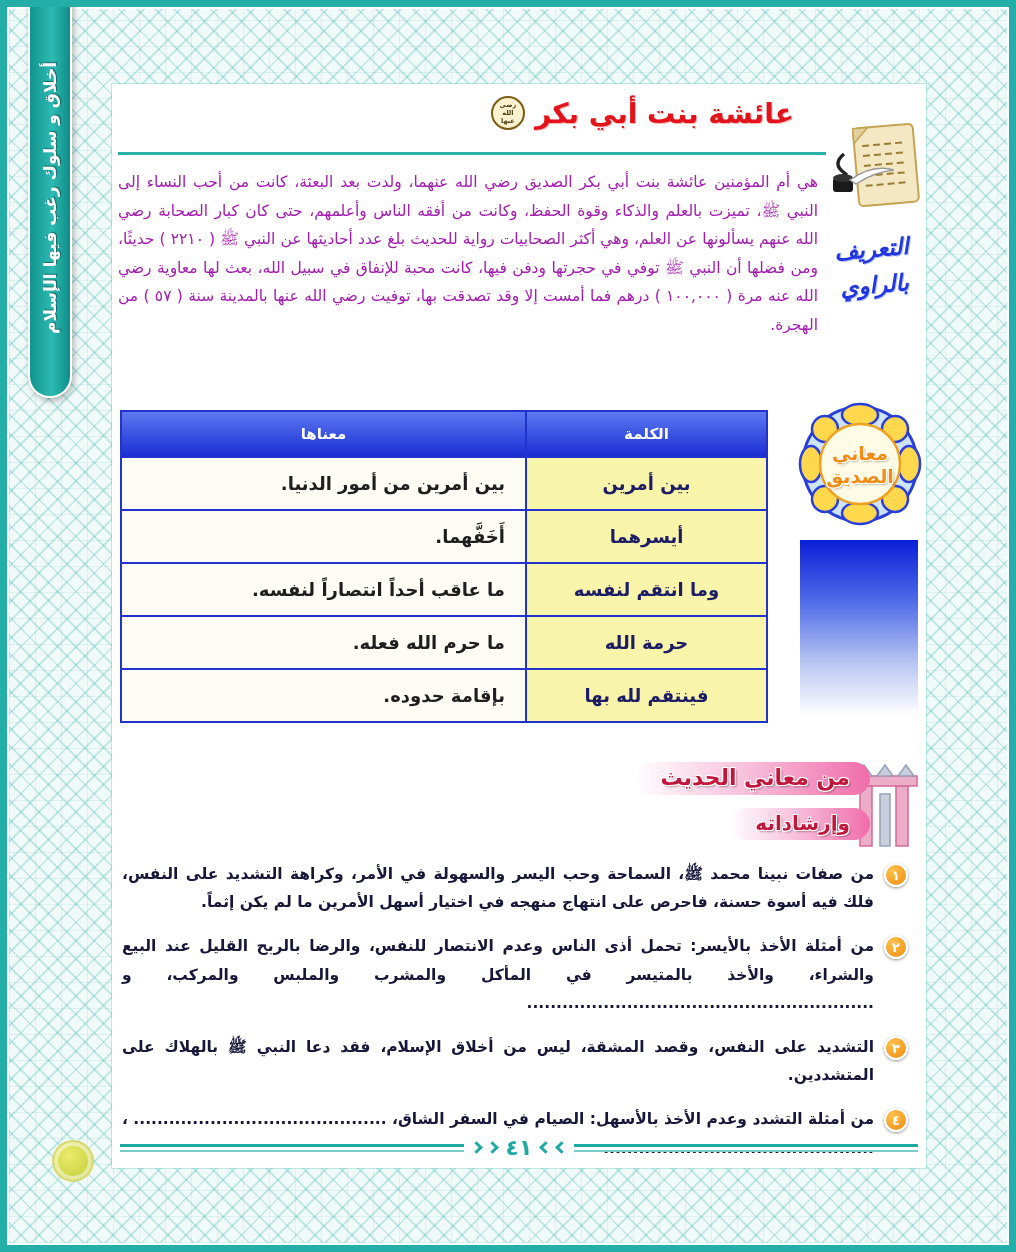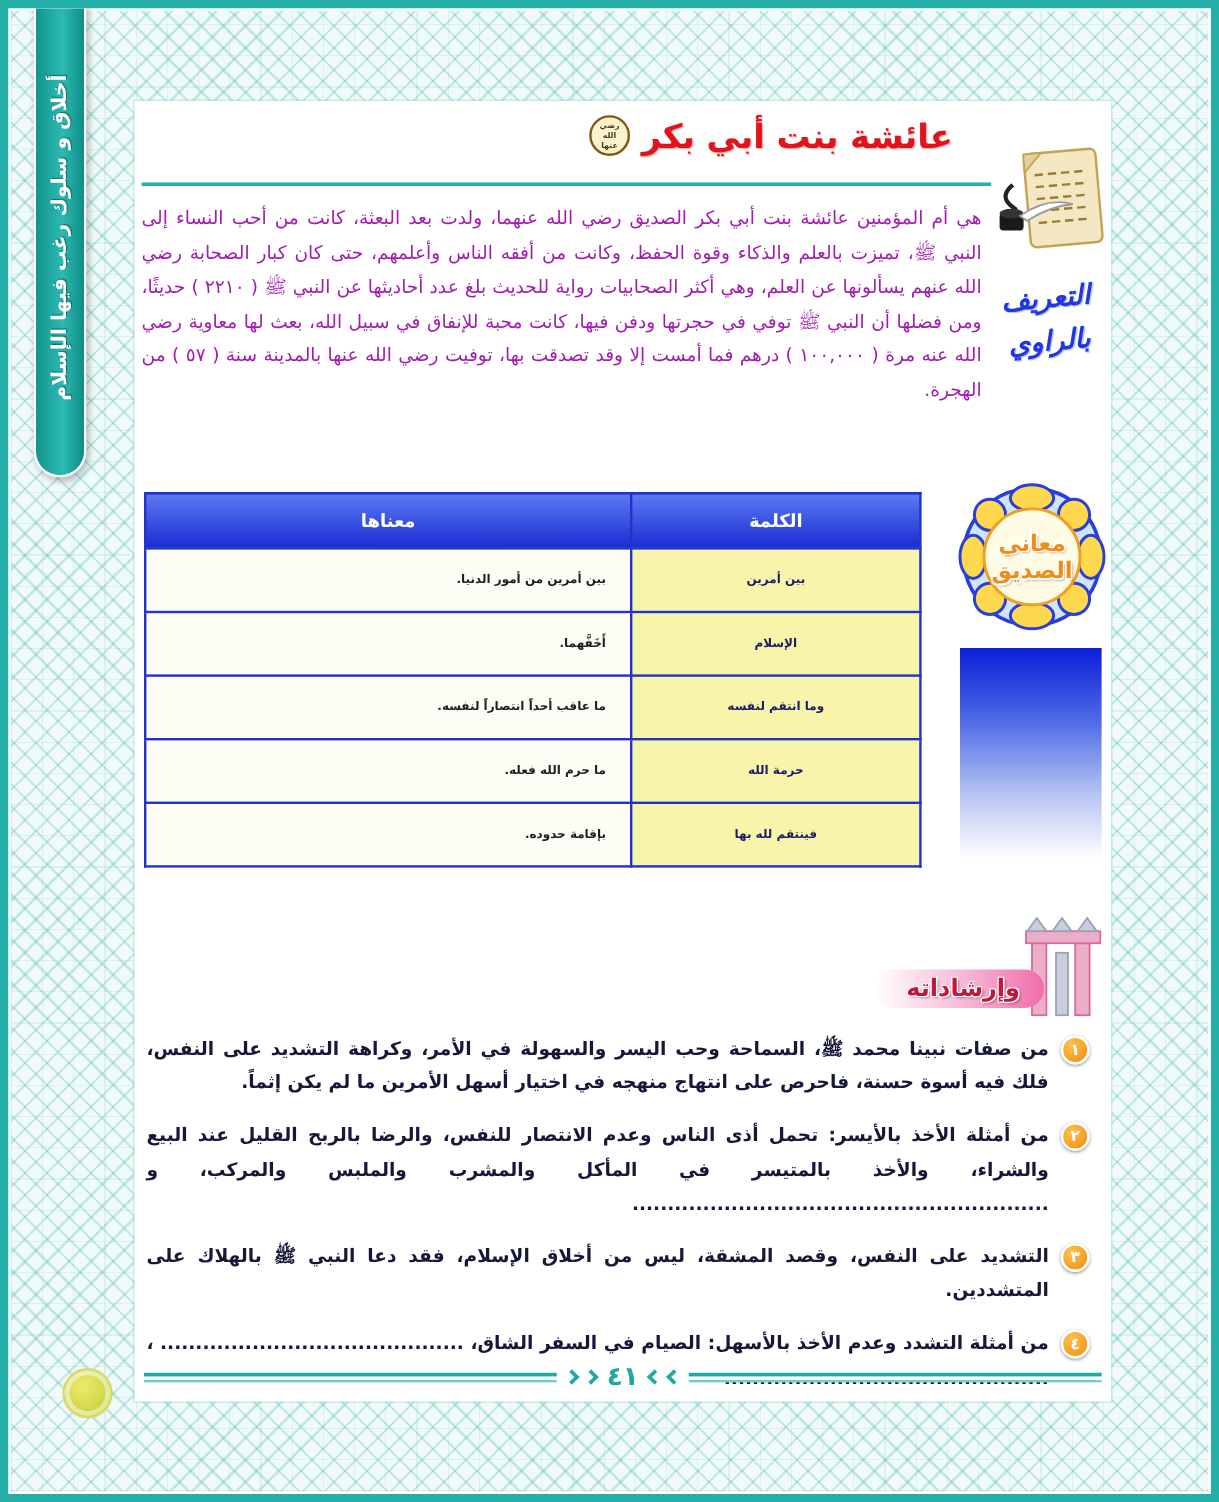--- a/index.html
+++ b/index.html
@@ -78,21 +78,21 @@
   
   .vocab-table {
     position:absolute; top:326px; left:8px; width:648px;
     border-collapse:collapse; direction:rtl;
   }
   .vocab-table th, .vocab-table td { border:2px solid #2233cc; }
   .vocab-table th {
     height:46px; color:#fff; font-weight:bold; font-size:15px; text-align:center;
     background:linear-gradient(180deg,#5d79f2 0%,#1a2ed2 100%);
   }
-  .vocab-table td { height:53px; font-size:10px; }
+  .vocab-table td { height:53px; font-size:18px; }
   td.word-cell {
     width:241px; background:#f8f4a9; color:#1c1c66; font-weight:bold; text-align:center;
   }
   td.meaning-cell {
     background:#fdfdf6; color:#1e1e1e; font-weight:bold;
     text-align:right; padding-right:20px;
   }
 
   
   .vocab-badge { position:absolute; top:318px; right:4px; width:124px; height:124px; }
@@ -208,21 +208,21 @@
           <th>الكلمة</th>
           <th>معناها</th>
         </tr>
       </thead>
       <tbody>
         <tr>
           <td class="word-cell">بين أمرين</td>
           <td class="meaning-cell">بين أمرين من أمور الدنيا.</td>
         </tr>
         <tr>
-          <td class="word-cell">الإسلام</td>
+          <td class="word-cell">أيسرهما</td>
           <td class="meaning-cell">أَخَفَّهما.</td>
         </tr>
         <tr>
           <td class="word-cell">وما انتقم لنفسه</td>
           <td class="meaning-cell">ما عاقب أحداً انتصاراً لنفسه.</td>
         </tr>
         <tr>
           <td class="word-cell">حرمة الله</td>
           <td class="meaning-cell">ما حرم الله فعله.</td>
         </tr>
@@ -263,20 +263,21 @@
           <rect x="42" y="26" width="12" height="60"></rect>
           <rect x="1" y="16" width="62" height="10"></rect>
         </g>
         <g fill="#c9cedd" stroke="#9aa0b8" stroke-width="1.5">
           <rect x="26" y="34" width="10" height="52"></rect>
           <path d="M2 16 l8 -11 l8 11 z"></path>
           <path d="M23 16 l8 -11 l8 11 z"></path>
           <path d="M44 16 l8 -11 l8 11 z"></path>
         </g>
       </svg>
+      <div class="banner-pill l1">من معاني الحديث</div>
       <div class="banner-pill l2">وإرشاداته</div>
     </div>
 
     <div class="items">
       <div class="item">
         <span class="num">١</span>
         <div class="item-text">من صفات نبينا محمد ﷺ، السماحة وحب اليسر والسهولة في الأمر، وكراهة التشديد على النفس، فلك فيه أسوة حسنة، فاحرص على انتهاج منهجه في اختيار أسهل الأمرين ما لم يكن إثماً.</div>
       </div>
       <div class="item">
         <span class="num">٢</span>

